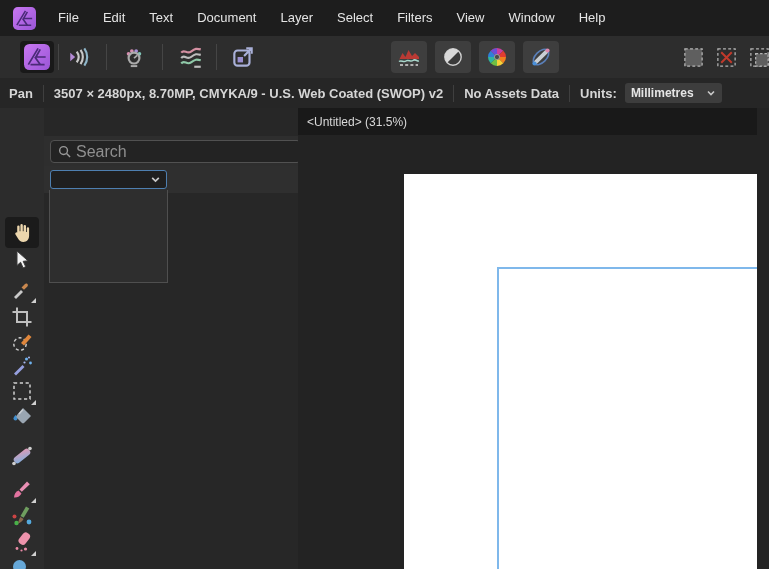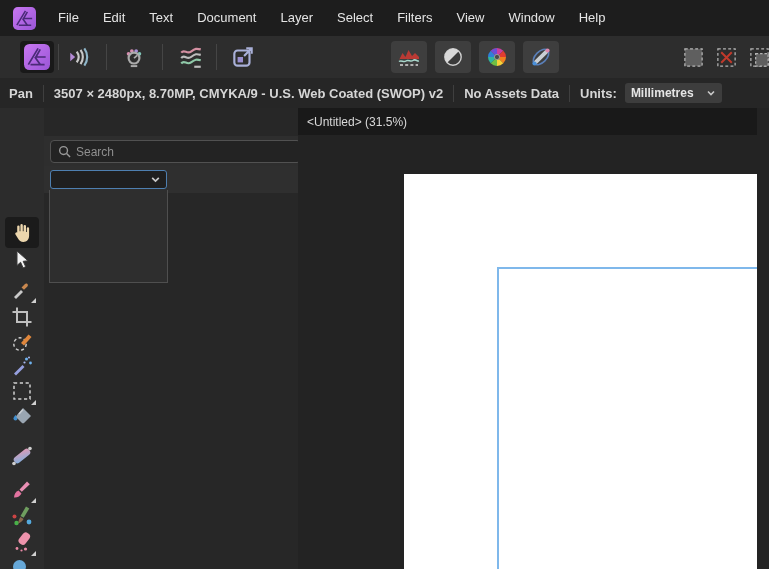--- a/index.html
+++ b/index.html
@@ -66,21 +66,21 @@
           line-height:28px; }
   .ptab.sel { background:#1e1e1e; color:#f2f2f2; }
   .burger { margin-left:auto; margin-right:9px; width:15px; }
   .burger div { height:2px; background:#cfcfcf; margin:2px 0; }
   .search-row { position:absolute; left:0; top:28px; width:260px; height:30px;
                 background:#2e2e2e; }
   .search-box { position:absolute; left:6px; top:4px; width:251px; height:23px;
                 background:#232323; border:1px solid #515151; border-radius:4px;
                 display:flex; align-items:center; }
   .search-box input { background:transparent; border:none; outline:none;
-                      color:#fdba74; font-size:12px; width:200px;
+                      color:#fdba74; font-size:16px; width:200px;
                       font-family:"Liberation Sans", sans-serif; }
   .search-box input::placeholder { color:#8f8f8f; }
   .combo-row { position:absolute; left:0; top:58px; width:260px; height:27px;
                background:#2f2f2f; }
   .combo { position:absolute; left:6px; top:4px; width:117px; height:19px;
            background:#1f1f1f; border:1px solid #4e7fb0; border-radius:3px;
            display:flex; align-items:center; justify-content:flex-end;
            padding-right:5px; color:#d0d0d0; font-size:11px; }
   .popup { position:absolute; left:5px; top:82px; width:119px; height:93px;
            background:#2e2e2e; border:1px solid #4f4f4f; border-top:none; }

